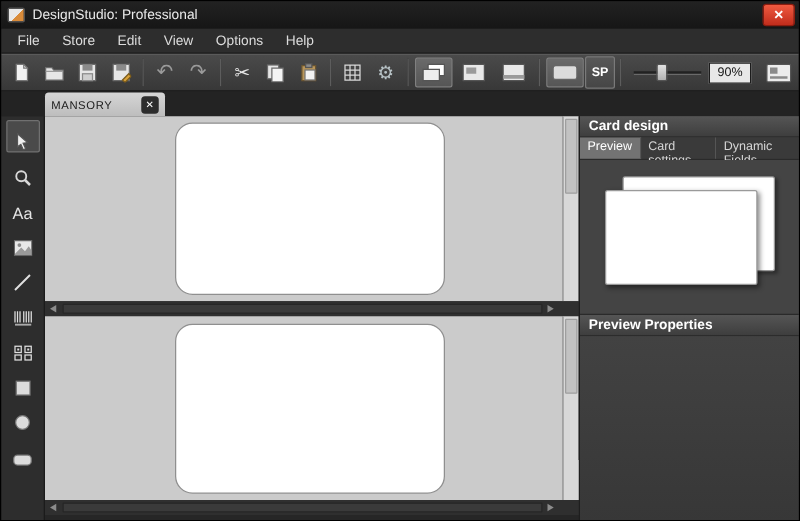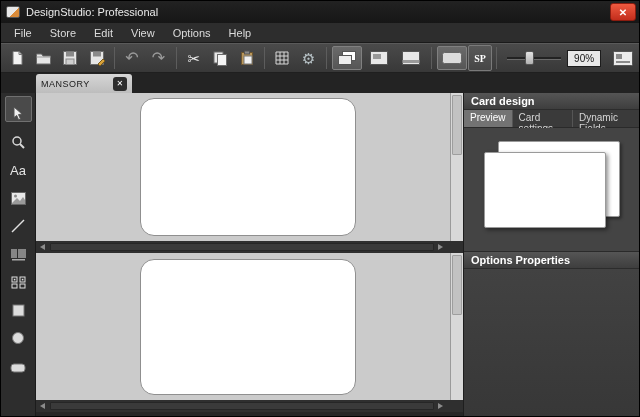--- a/index.html
+++ b/index.html
@@ -36,21 +36,21 @@
   .tbtn { width:26px; height:24px; display:flex; align-items:center; justify-content:center;
     margin:0 1px; border:1px solid transparent; border-radius:2px; }
   .tbtn.pressed { background:linear-gradient(#6a6a6a,#565656); border:1px solid #808080; }
   .tbtn.wide { width:32px; }
   .sep { width:1px; height:22px; background:#262626; border-right:1px solid #5d5d5d; margin:0 4px; }
   .glyph { color:#e8e8e8; font-size:15px; line-height:1; }
   .glyph.dim { color:#9a9a9a; font-size:16px; }
   .glyph.gear { color:#b7c2c6; font-size:15px; }
   .sp-btn { min-width:24px; height:20px; background:linear-gradient(#585858,#464646);
     border:1px solid #7a7a7a; border-radius:2px; color:#fff; font-size:10px; font-weight:bold;
-    display:flex; align-items:center; justify-content:center; padding:12px 3px;font-family:Liberation Serif, serif; }
+    display:flex; align-items:center; justify-content:center; padding:12px 3px; }
   .slider { position:relative; width:58px; height:24px; margin:0 6px; }
   .slider-track { position:absolute; left:0; right:0; top:11px; height:3px;
     background:#222; border-bottom:1px solid #6a6a6a; }
   .slider-thumb { position:absolute; left:18px; top:5px; width:9px; height:14px;
     background:linear-gradient(#e2e2e2,#b2b2b2); border:1px solid #555; border-radius:2px; }
   .zoom-box { width:36px; height:17px; background:#e8e8e8; border:1px solid #1c1c1c;
     color:#141414; font-size:10px; display:flex; align-items:center; justify-content:center;
     margin-right:6px; }
 
   
@@ -394,15 +394,15 @@
     <div class="ptab active">Preview</div>
     <div class="ptab">Card settings</div>
     <div class="ptab">Dynamic Fields</div>
   </div>
 
   <div class="preview-area">
     <div class="pcard back"></div>
     <div class="pcard front"></div>
   </div>
 
-  <div class="panel-header">Options Properties</div>
+  <div class="panel-header">Preview Properties</div>
   <div class="props-empty"></div>
 </div>
 
 </body></html>

